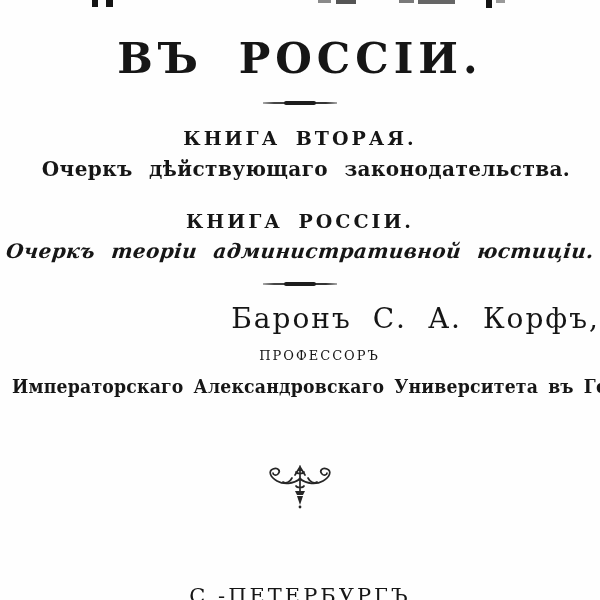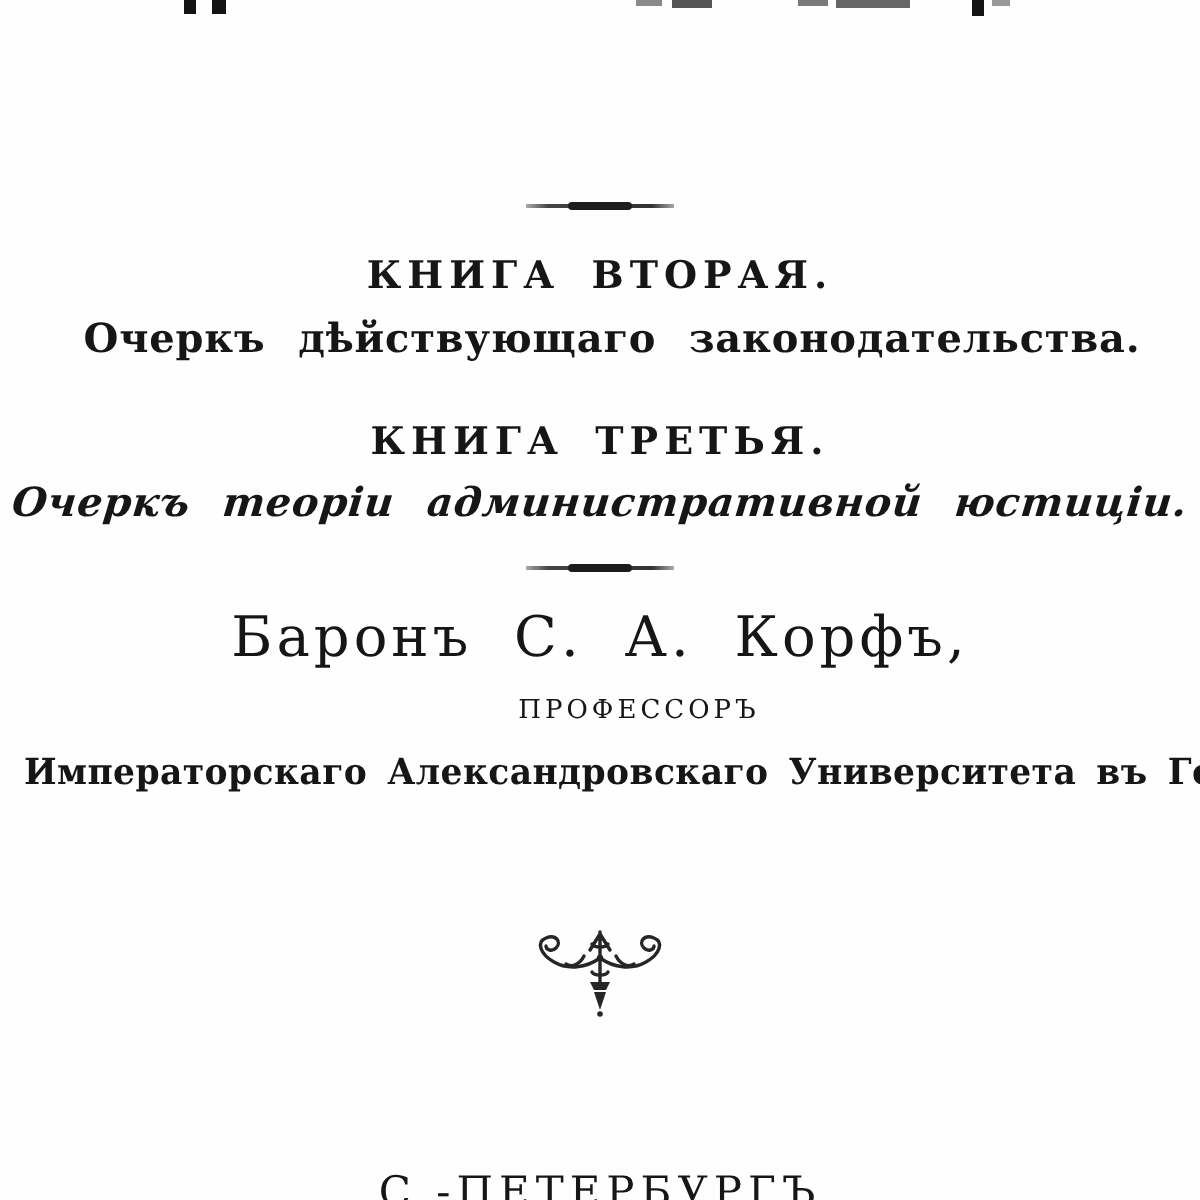--- a/index.html
+++ b/index.html
@@ -96,20 +96,21 @@
     font-style: italic;   
     transform: skewX(-6deg); 
   }
 
   
   .author-name {
     top: 305px;
     font-size: 28px;
     letter-spacing: 2px;
     word-spacing: 10px;
+    text-align: right;
   }
   .author-rank {
     top: 349px;
     font-size: 13px;
     letter-spacing: 2px;
     margin-left: 39px;
   }
   .author-affiliation {
     top: 378px;
     font-size: 18px;
@@ -145,30 +146,31 @@
     <div class="frag frag-1"></div>
     <div class="frag frag-2"></div>
     <div class="frag frag-3"></div>
     <div class="frag frag-4"></div>
     <div class="frag frag-5"></div>
     <div class="frag frag-6"></div>
     <div class="frag frag-7"></div>
     <div class="frag frag-8"></div>
   </div>
 
+  <div class="line main-title">ВЪ РОССІИ.</div>
 
   <div class="rule rule-1">
     <div class="thin"></div>
       <div class="thick"></div>
   </div>
 
   <div class="line book-heading book2-heading">КНИГА ВТОРАЯ.</div>
   <div class="line book-subtitle book2-subtitle">Очеркъ дѣйствующаго законодательства.</div>
 
-  <div class="line book-heading book3-heading">КНИГА ТРЕТЬЯ.</div>
+  <div class="line book-heading book3-heading">КНИГА РОССІИ.</div>
   <div class="line book-subtitle book3-subtitle">Очеркъ теоріи административной юстиціи.</div>
 
   <div class="rule rule-2">
     <div class="thin"></div>
       <div class="thick"></div>
   </div>
 
   <div class="line author-name">Баронъ С. А. Корфъ,</div>
   <div class="line author-rank">ПРОФЕССОРЪ</div>
   <div class="line author-affiliation">Императорскаго Александровскаго Университета въ Гельсингфорсѣ.</div>

